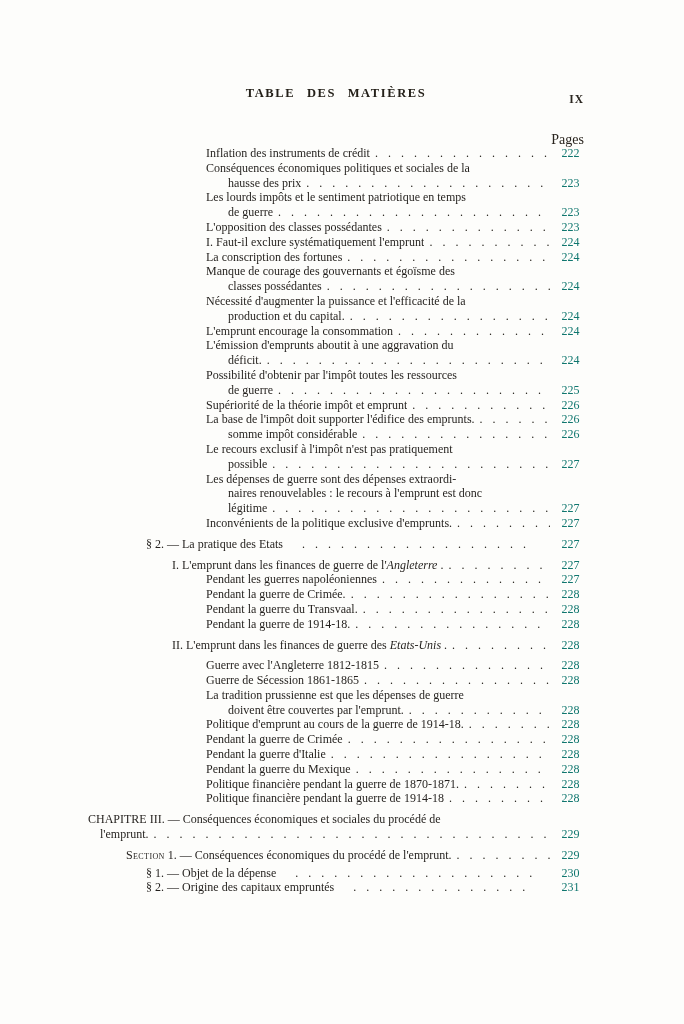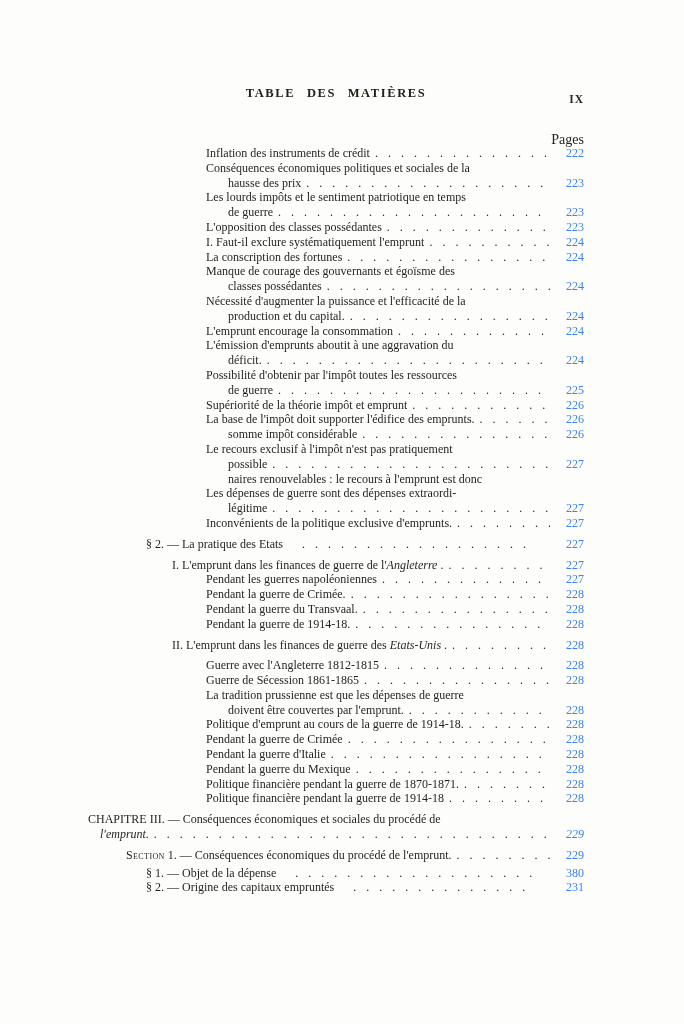--- a/index.html
+++ b/index.html
@@ -77,28 +77,28 @@
     align-self: baseline;
   }
   .leader::after {
     content: ". . . . . . . . . . . . . . . . . . . . . . . . . . . . . . . . . . . . . . . .";
     letter-spacing: 3.5px;
     color: #2a2620;
   }
   .pg {
     flex: 0 0 auto;
     width: 27px;
-    text-align: right;
-    color: #3b82f6;
+    text-align: center;
+    color: #0f766e;
   }
   .italic { font-style: italic; }
   .smallcaps { font-variant: small-caps; letter-spacing: 0.4px; }
   
   .ind-chap     { padding-left: 0; }
-  .ind-chapcont { padding-left: 12px; font-style: italic; }
+  .ind-chapcont { padding-left: 12px; }
   .ind-sect     { padding-left: 38px; }
   .ind-par      { padding-left: 58px; gap: 14px; }
   .ind-rom      { padding-left: 84px; }
   .ind-entry    { padding-left: 118px; }
   .ind-cont     { padding-left: 140px; }
   
   .gap-md { margin-top: 6px; }
   .gap-sm { margin-top: 3px; }
 </style>
 </head>
@@ -200,25 +200,25 @@
         <span class="pg">226</span>
       </div>
       <div class="row ind-entry">
         <span class="txt"><span>Le recours exclusif à l'impôt n'est pas pratiquement</span></span>
       </div>
       <div class="row ind-cont">
         <span class="txt"><span>possible</span></span>
         <span class="leader"></span>
         <span class="pg">227</span>
       </div>
+      <div class="row ind-entry">
+        <span class="txt"><span>Les dépenses de guerre sont des dépenses extraordi-</span></span>
+      </div>
       <div class="row ind-cont">
         <span class="txt"><span>naires renouvelables : le recours à l'emprunt est donc</span></span>
-      </div>
-      <div class="row ind-entry">
-        <span class="txt"><span>Les dépenses de guerre sont des dépenses extraordi-</span></span>
       </div>
       <div class="row ind-cont">
         <span class="txt"><span>légitime</span></span>
         <span class="leader"></span>
         <span class="pg">227</span>
       </div>
       <div class="row ind-entry">
         <span class="txt"><span>Inconvénients de la politique exclusive d'emprunts.</span></span>
         <span class="leader"></span>
         <span class="pg">227</span>
@@ -315,21 +315,21 @@
         <span class="pg">229</span>
       </div>
       <div class="row ind-sect gap-md">
         <span class="txt"><span class="smallcaps">Section</span><span> 1. — Conséquences économiques du procédé de l'emprunt.</span></span>
         <span class="leader"></span>
         <span class="pg">229</span>
       </div>
       <div class="row ind-par gap-sm">
         <span class="txt"><span>§ 1. — Objet de la dépense</span></span>
         <span class="leader"></span>
-        <span class="pg">380</span>
+        <span class="pg">230</span>
       </div>
       <div class="row ind-par">
         <span class="txt"><span>§ 2. — Origine des capitaux empruntés</span></span>
         <span class="leader"></span>
         <span class="pg">231</span>
       </div>
     </div>
 </div>
 
 </body></html>

